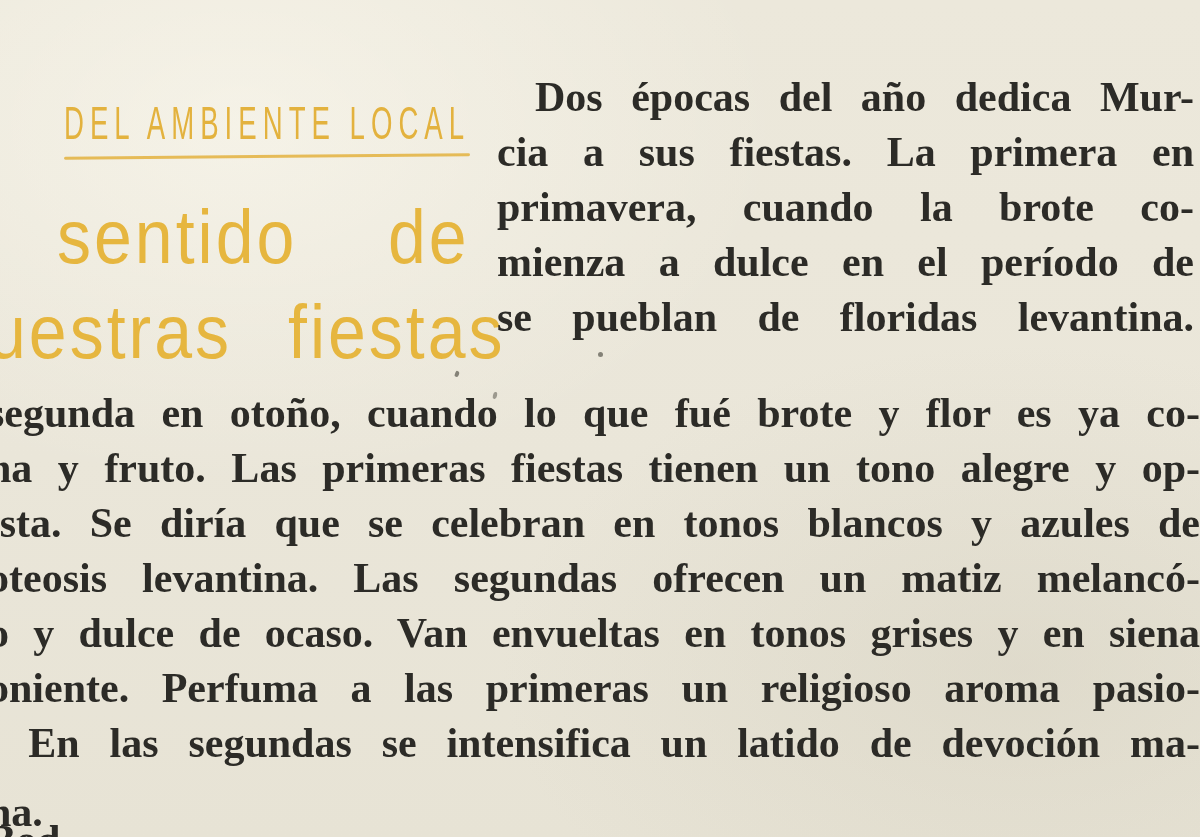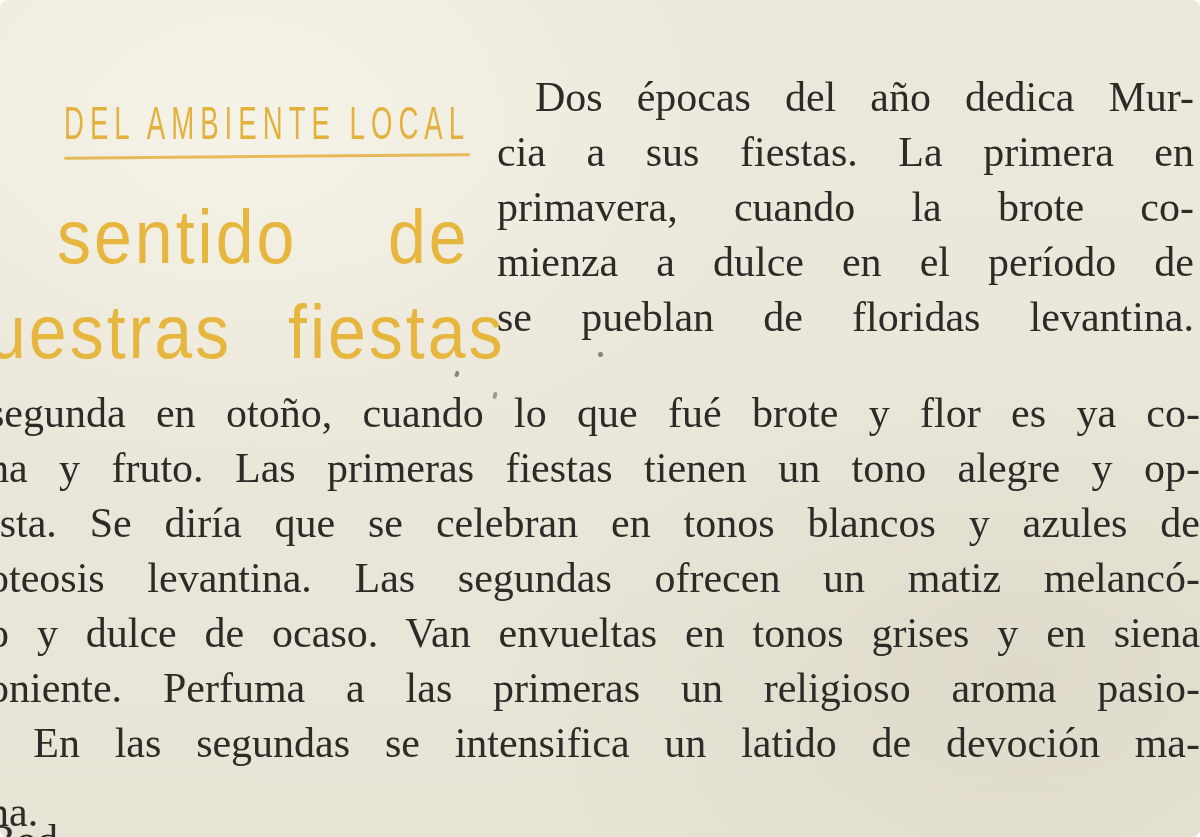--- a/index.html
+++ b/index.html
@@ -5,21 +5,20 @@
   html,body { margin:0; padding:0; }
   .page {
     position:relative; width:1200px; height:837px; overflow:hidden;
     background:#ebe7da;
     background-image:
       radial-gradient(ellipse 900px 600px at 20% 15%, rgba(255,253,244,0.5), rgba(255,253,244,0) 60%),
       radial-gradient(ellipse 800px 500px at 85% 80%, rgba(205,200,182,0.35), rgba(205,200,182,0) 65%),
       linear-gradient(180deg, #ece8db 0%, #eae6d9 55%, #e7e3d5 100%);
     font-family:"Liberation Serif", serif;
     color:#2c2b27;
-    border-radius:8px;
   }
   
   .kicker {
     position:absolute; left:64px; top:100px;
     font-family:"Liberation Sans", sans-serif;
     font-size:46px; line-height:1; letter-spacing:10px; font-weight:400;
     transform:scaleX(0.60); transform-origin:left top;
     white-space:nowrap;
   }
   .kicker-underline {
@@ -32,20 +31,21 @@
     font-family:"Liberation Sans", sans-serif;
     font-size:68px; line-height:1; letter-spacing:3px; font-weight:400;
     transform:scaleY(1.12); transform-origin:left top;
     white-space:nowrap;
   }
   
   .textline {
     text-align:justify; text-align-last:justify;
     height:55px; line-height:55px; overflow:hidden;
     font-size:42px;
+    font-weight:bold;
   }
   .textline.left { text-align:left; text-align-last:left; }
   .col-right { position:absolute; left:497px; top:70px; width:697px; }
   .col-right .first { text-indent:38px; }
   .full-block { position:absolute; left:-12px; top:386px; width:1212px; }
   .line-tail { margin-top:14px; }
   .line-clipped { position:absolute; left:-12px; top:813px; width:400px; }
   
   .speck { position:absolute; background:#4d4b42; border-radius:50%; opacity:0.65; }
   .speck-a { left:598px; top:352px; width:5px; height:5px; }

